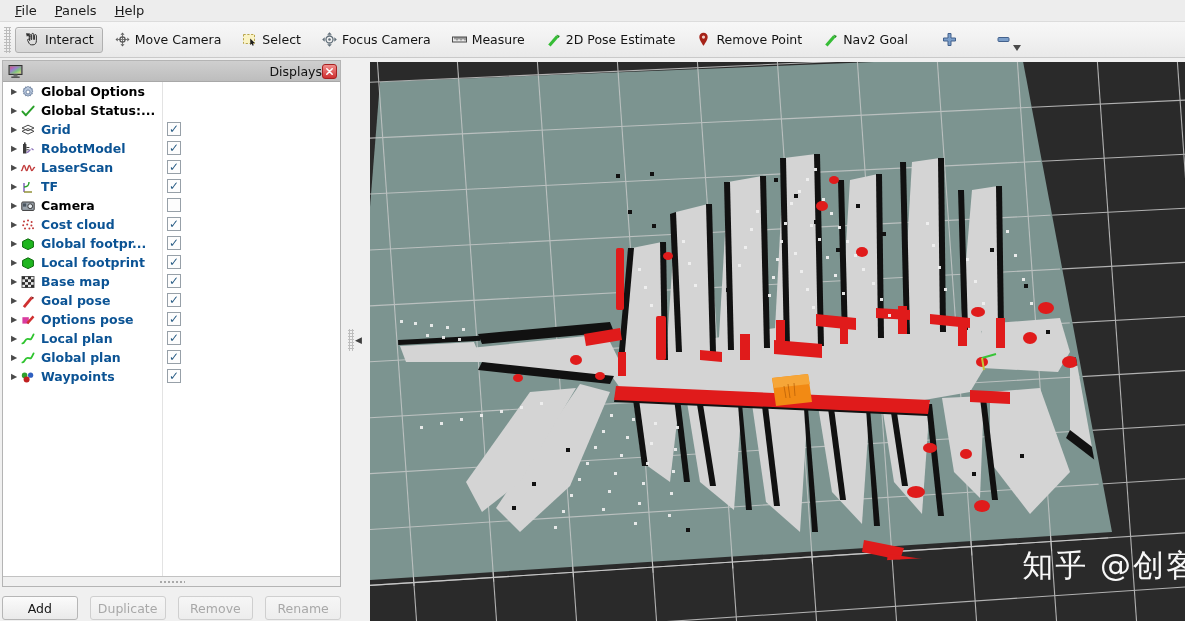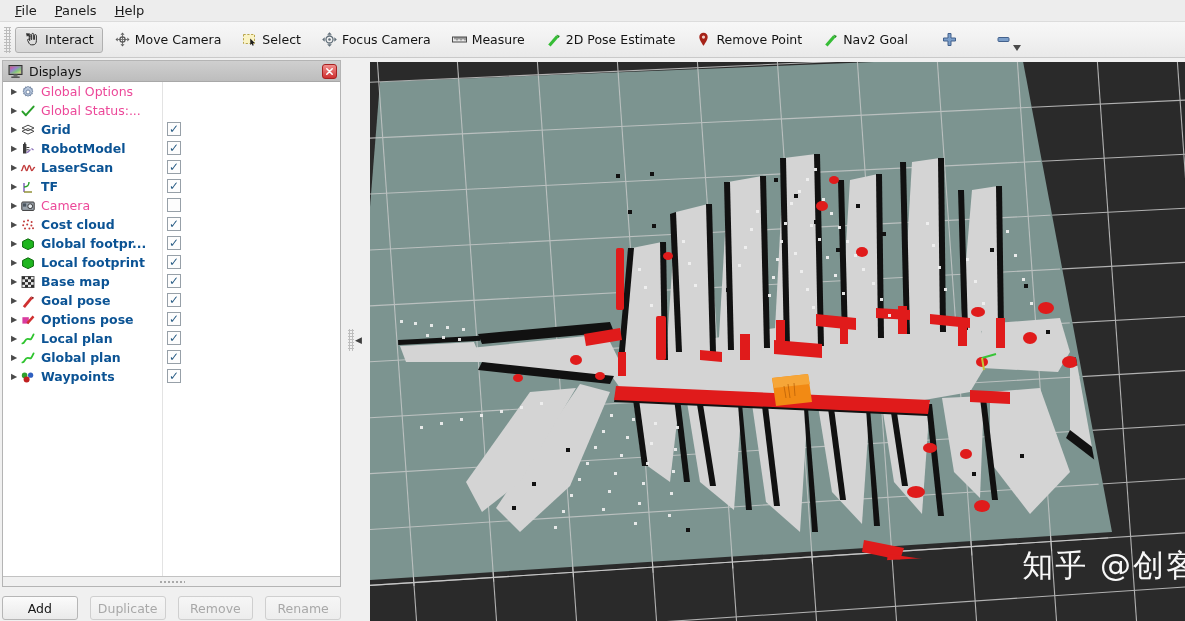--- a/index.html
+++ b/index.html
@@ -63,21 +63,21 @@
     background: #ffffff;
     border: 1px solid #b4b4b4;
     display: flex; flex-direction: column;
   }
   .panel-title {
     height: 21px; flex: 0 0 auto;
     background: linear-gradient(to bottom,#cfcfcf,#bdbdbd);
     border-bottom: 1px solid #a8a8a8;
     display: flex; align-items: center; padding: 0 3px 0 5px;
   }
-  .panel-title-text { font-size: 12.5px; color: #111; margin-left: 6px; flex: 1; }
+  .panel-title-text { font-size: 12.5px; color: #111; margin-left: 6px; flex: 1; text-align: right; }
   .panel-close {
     width: 15px; height: 15px; border-radius: 3px;
     background: linear-gradient(to bottom,#f0908d,#cf2f2f);
     border: 1px solid #a72020;
     display: flex; align-items: center; justify-content: center;
     color: #fff; font-size: 10px; line-height: 1; cursor: default;
     font-family: "DejaVu Sans", sans-serif;
   }
   .tree {
     flex: 1; position: relative; overflow: hidden; background: #fff;
@@ -92,21 +92,21 @@
   }
   .arrow {
     width: 12px; flex: 0 0 auto; display: flex; align-items: center;
     justify-content: center; color: #4a4a4a; font-size: 8px;
   }
   .row-icon { width: 16px; height: 16px; flex: 0 0 auto; margin-right: 5px; }
   .row-label {
     font-size: 12.5px; font-weight: bold; color: #0b5394;
     white-space: nowrap; overflow: hidden;
   }
-  .row-label.plain { font-weight: normal; color: #ec4899; }
+  .row-label.plain { font-weight: bold; color: #000000; }
   .chk {
     position: absolute; left: 164px; top: 2px;
     width: 14px; height: 14px;
     border: 1px solid #97a0a8; background: #fdfdfd;
     display: flex; align-items: center; justify-content: center;
     color: #2b5e86; font-size: 12px; line-height: 1;
     font-family: "DejaVu Sans", sans-serif;
   }
   .panel-footer-strip {
     flex: 0 0 auto; height: 10px; background: #f0f0f0;

